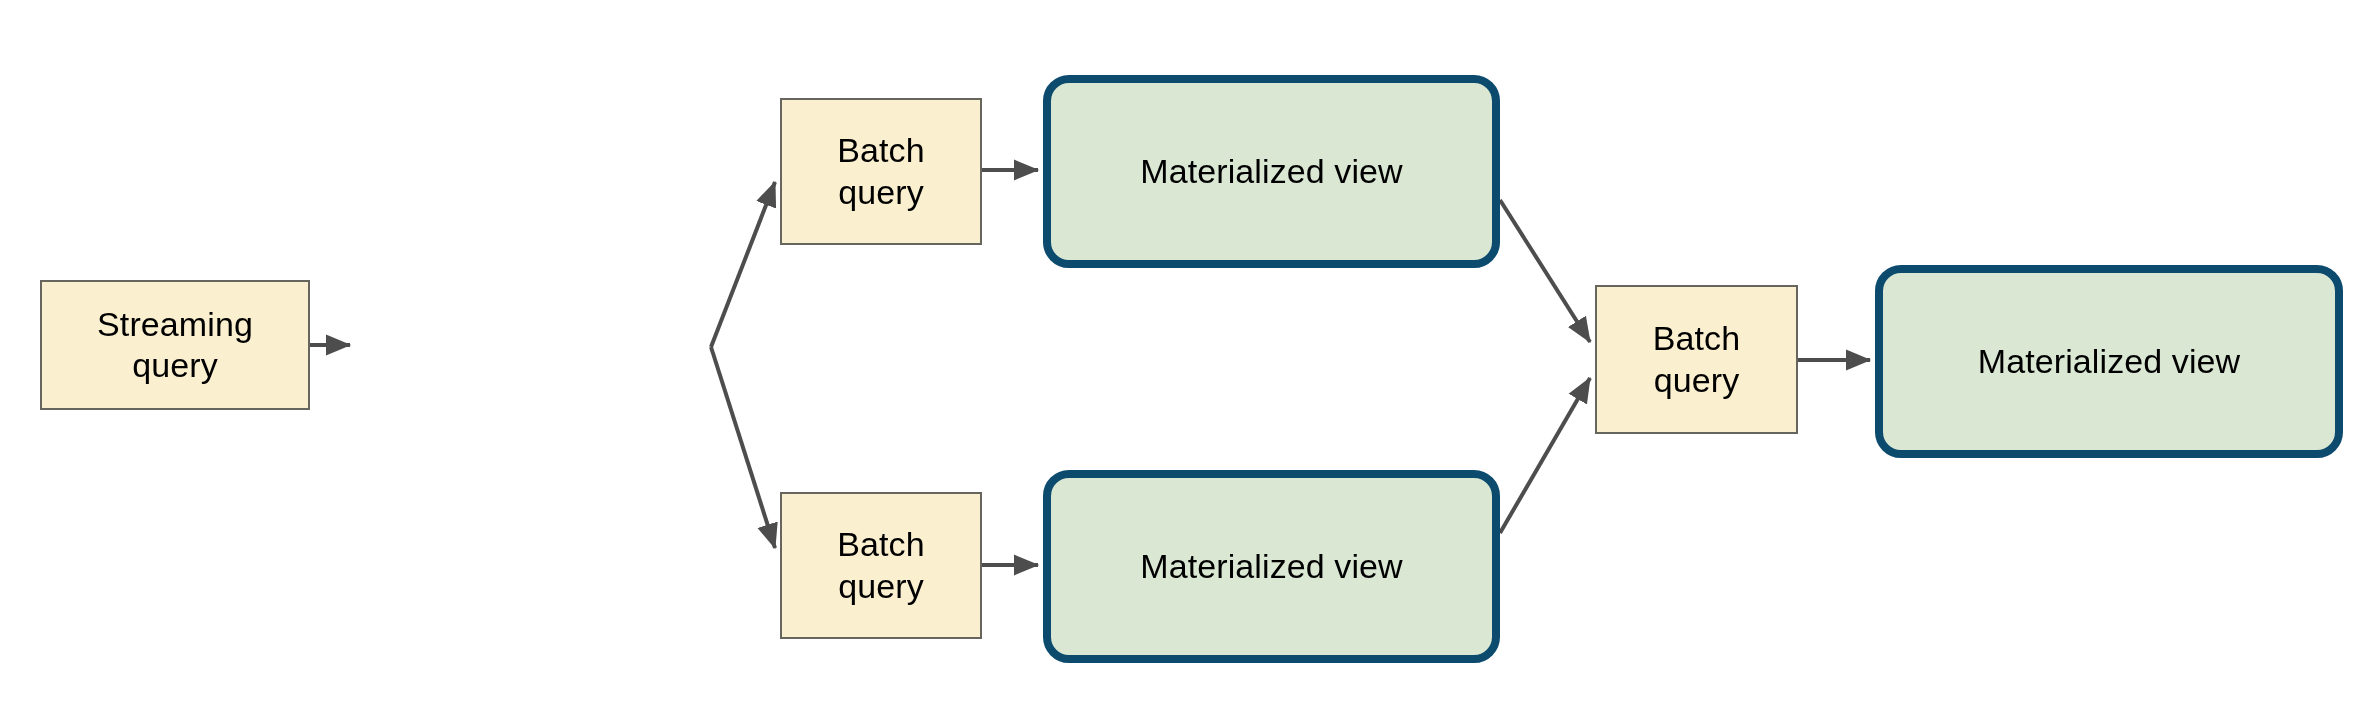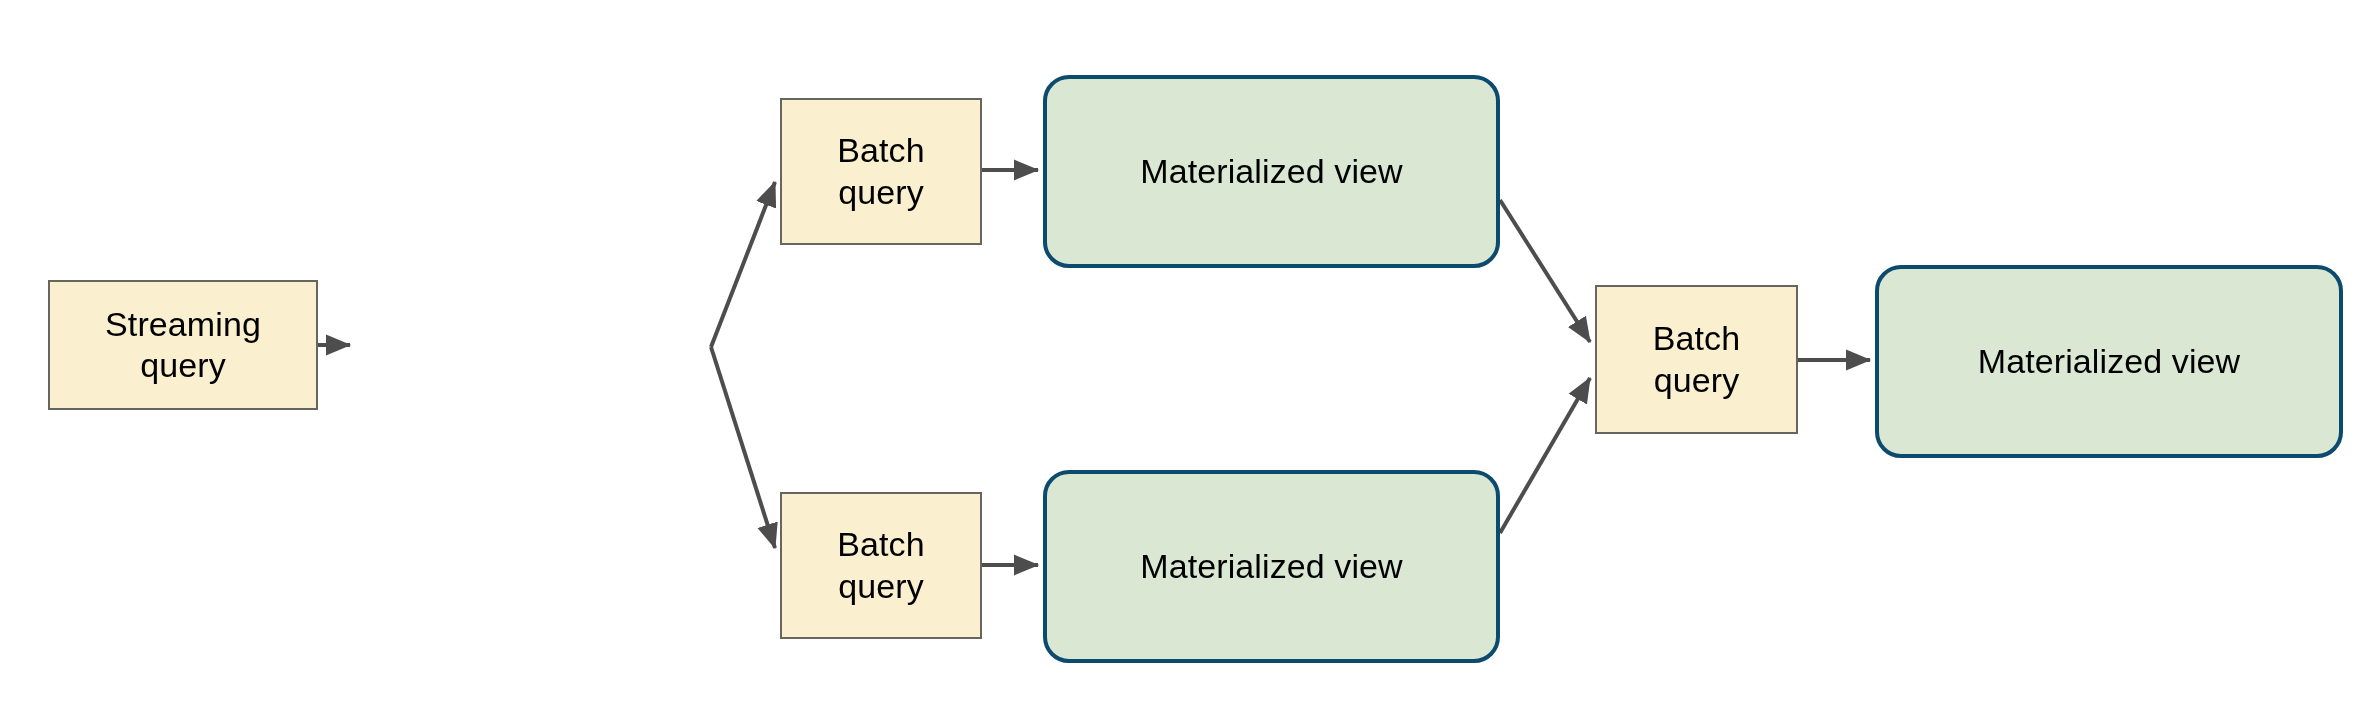--- a/index.html
+++ b/index.html
@@ -40,21 +40,21 @@
     z-index: 2;
   }
   .node-process {
     background: #faefcf;
     border: 2px solid #66665e;
     border-radius: 0;
     justify-content: flex-end;
   }
   .node-store {
     background: #d9e7d3;
-    border: 4px solid #0c4a6e;
+    border: 8px solid #0c4a6e;
     border-radius: 26px;
   }
   .node-label {
     display: block;
     width: 100%;
     padding: 0 6px;
     box-sizing: border-box;
   }
 </style>
 </head>
@@ -79,21 +79,21 @@
 
     <line x1="982" y1="565" x2="1038" y2="565" stroke="#4d4d4d" stroke-width="4" marker-end="url(#arrowhead)"></line>
 
     <line x1="1500" y1="200" x2="1590" y2="342" stroke="#4d4d4d" stroke-width="4" marker-end="url(#arrowhead)"></line>
 
     <line x1="1500" y1="533" x2="1590" y2="378" stroke="#4d4d4d" stroke-width="4" marker-end="url(#arrowhead)"></line>
 
     <line x1="1798" y1="360" x2="1870" y2="360" stroke="#4d4d4d" stroke-width="4" marker-end="url(#arrowhead)"></line>
   </svg>
 
-  <div class="node node-process" style="left:48px; top:280px; width:270px; height:130px;">
+  <div class="node node-process" style="left:40px; top:280px; width:270px; height:130px;">
     <span class="node-label">Streaming
 query</span>
   </div>
 
 
   <div class="node node-process" style="left:780px; top:98px; width:202px; height:147px;">
     <span class="node-label">Batch
 query</span>
   </div>
 

